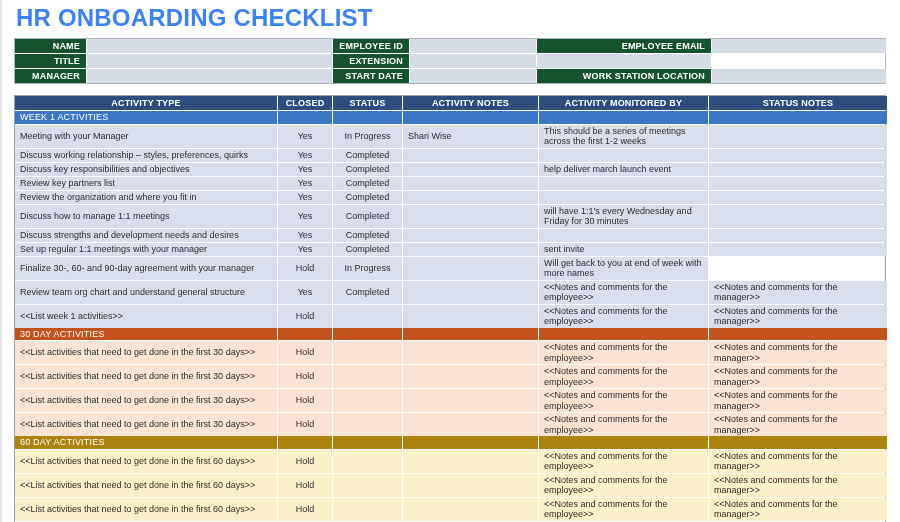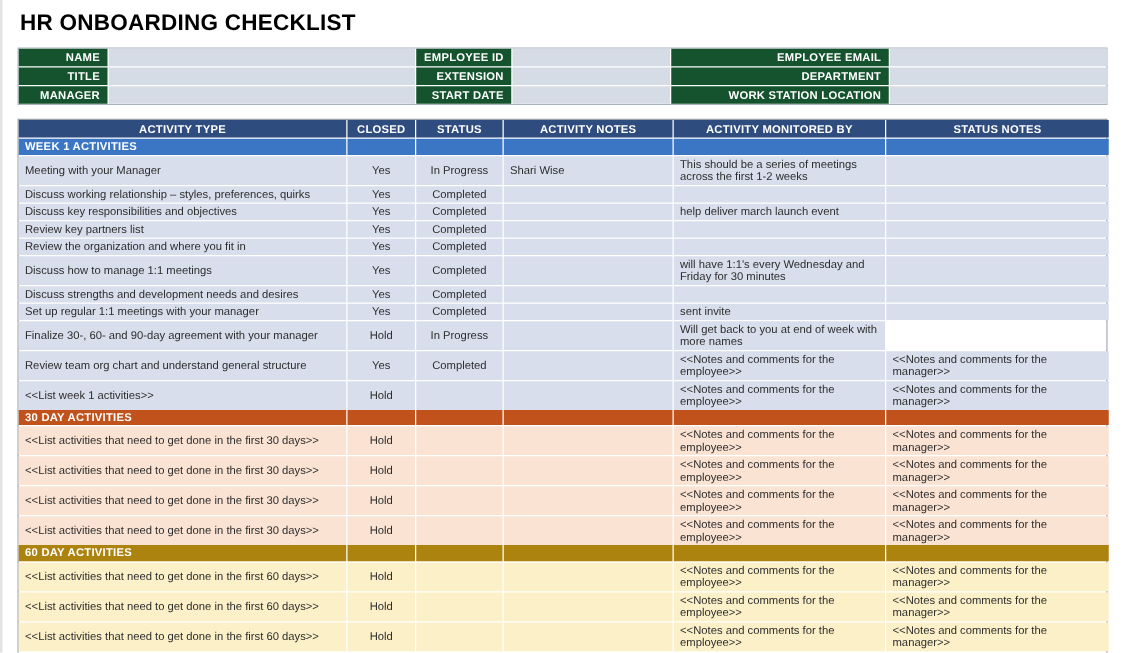--- a/index.html
+++ b/index.html
@@ -6,23 +6,23 @@
   body{
     width:900px;height:522px;overflow:hidden;background:#ffffff;
     font-family:"Liberation Sans", sans-serif;
     border-left:2px solid #e3e3e3;
     box-sizing:border-box;
     position:relative;
   }
   .sheet{padding:6px 14px 0 12px;}
   h1{
     margin:0 0 0 2px;
-    font-size:18px;
+    font-size:24px;
     font-weight:bold;
-    color:#000000;
+    color:#3b82f6;
     letter-spacing:0.2px;
     line-height:24px;
   }
   
   .form{
     margin-top:8px;
     width:872px;
     border:1px solid #aab2bf;
     box-sizing:border-box;
     background:#ffffff;
@@ -85,21 +85,21 @@
     background:#2E4C7E;
     color:#ffffff;
     font-weight:bold;
     justify-content:center;
     text-align:left;
     min-height:14px;
     letter-spacing:0.2px;
   }
   .band .tcell{
     color:#ffffff;
-    font-weight:bold;
+    font-weight:normal;
     min-height:12px;
     letter-spacing:0.2px;
   }
   .c-closed,.c-status{justify-content:center;}
   
   .band-week1 .tcell{background:#3A76C4;}
   .band-day30 .tcell{background:#C2521B;}
   .band-day60 .tcell{background:#AD8310;}
   .rows-week1 .tcell{background:#D8DEEC;}
   .rows-day30 .tcell{background:#FAE3D3;}
@@ -118,21 +118,20 @@
         <div class="fcell flabel">EMPLOYEE ID</div>
         <div class="fcell fvalue"></div>
         <div class="fcell flabel">EMPLOYEE EMAIL</div>
         <div class="fcell fvalue"></div>
       </div>
       <div class="form-row">
         <div class="fcell flabel">TITLE</div>
         <div class="fcell fvalue"></div>
         <div class="fcell flabel">EXTENSION</div>
         <div class="fcell fvalue"></div>
-        <div class="fcell flabel">DEPARTMENT</div>
         <div class="fcell fvalue"></div>
       </div>
       <div class="form-row">
         <div class="fcell flabel">MANAGER</div>
         <div class="fcell fvalue"></div>
         <div class="fcell flabel">START DATE</div>
         <div class="fcell fvalue"></div>
         <div class="fcell flabel">WORK STATION LOCATION</div>
         <div class="fcell fvalue"></div>
       </div>

